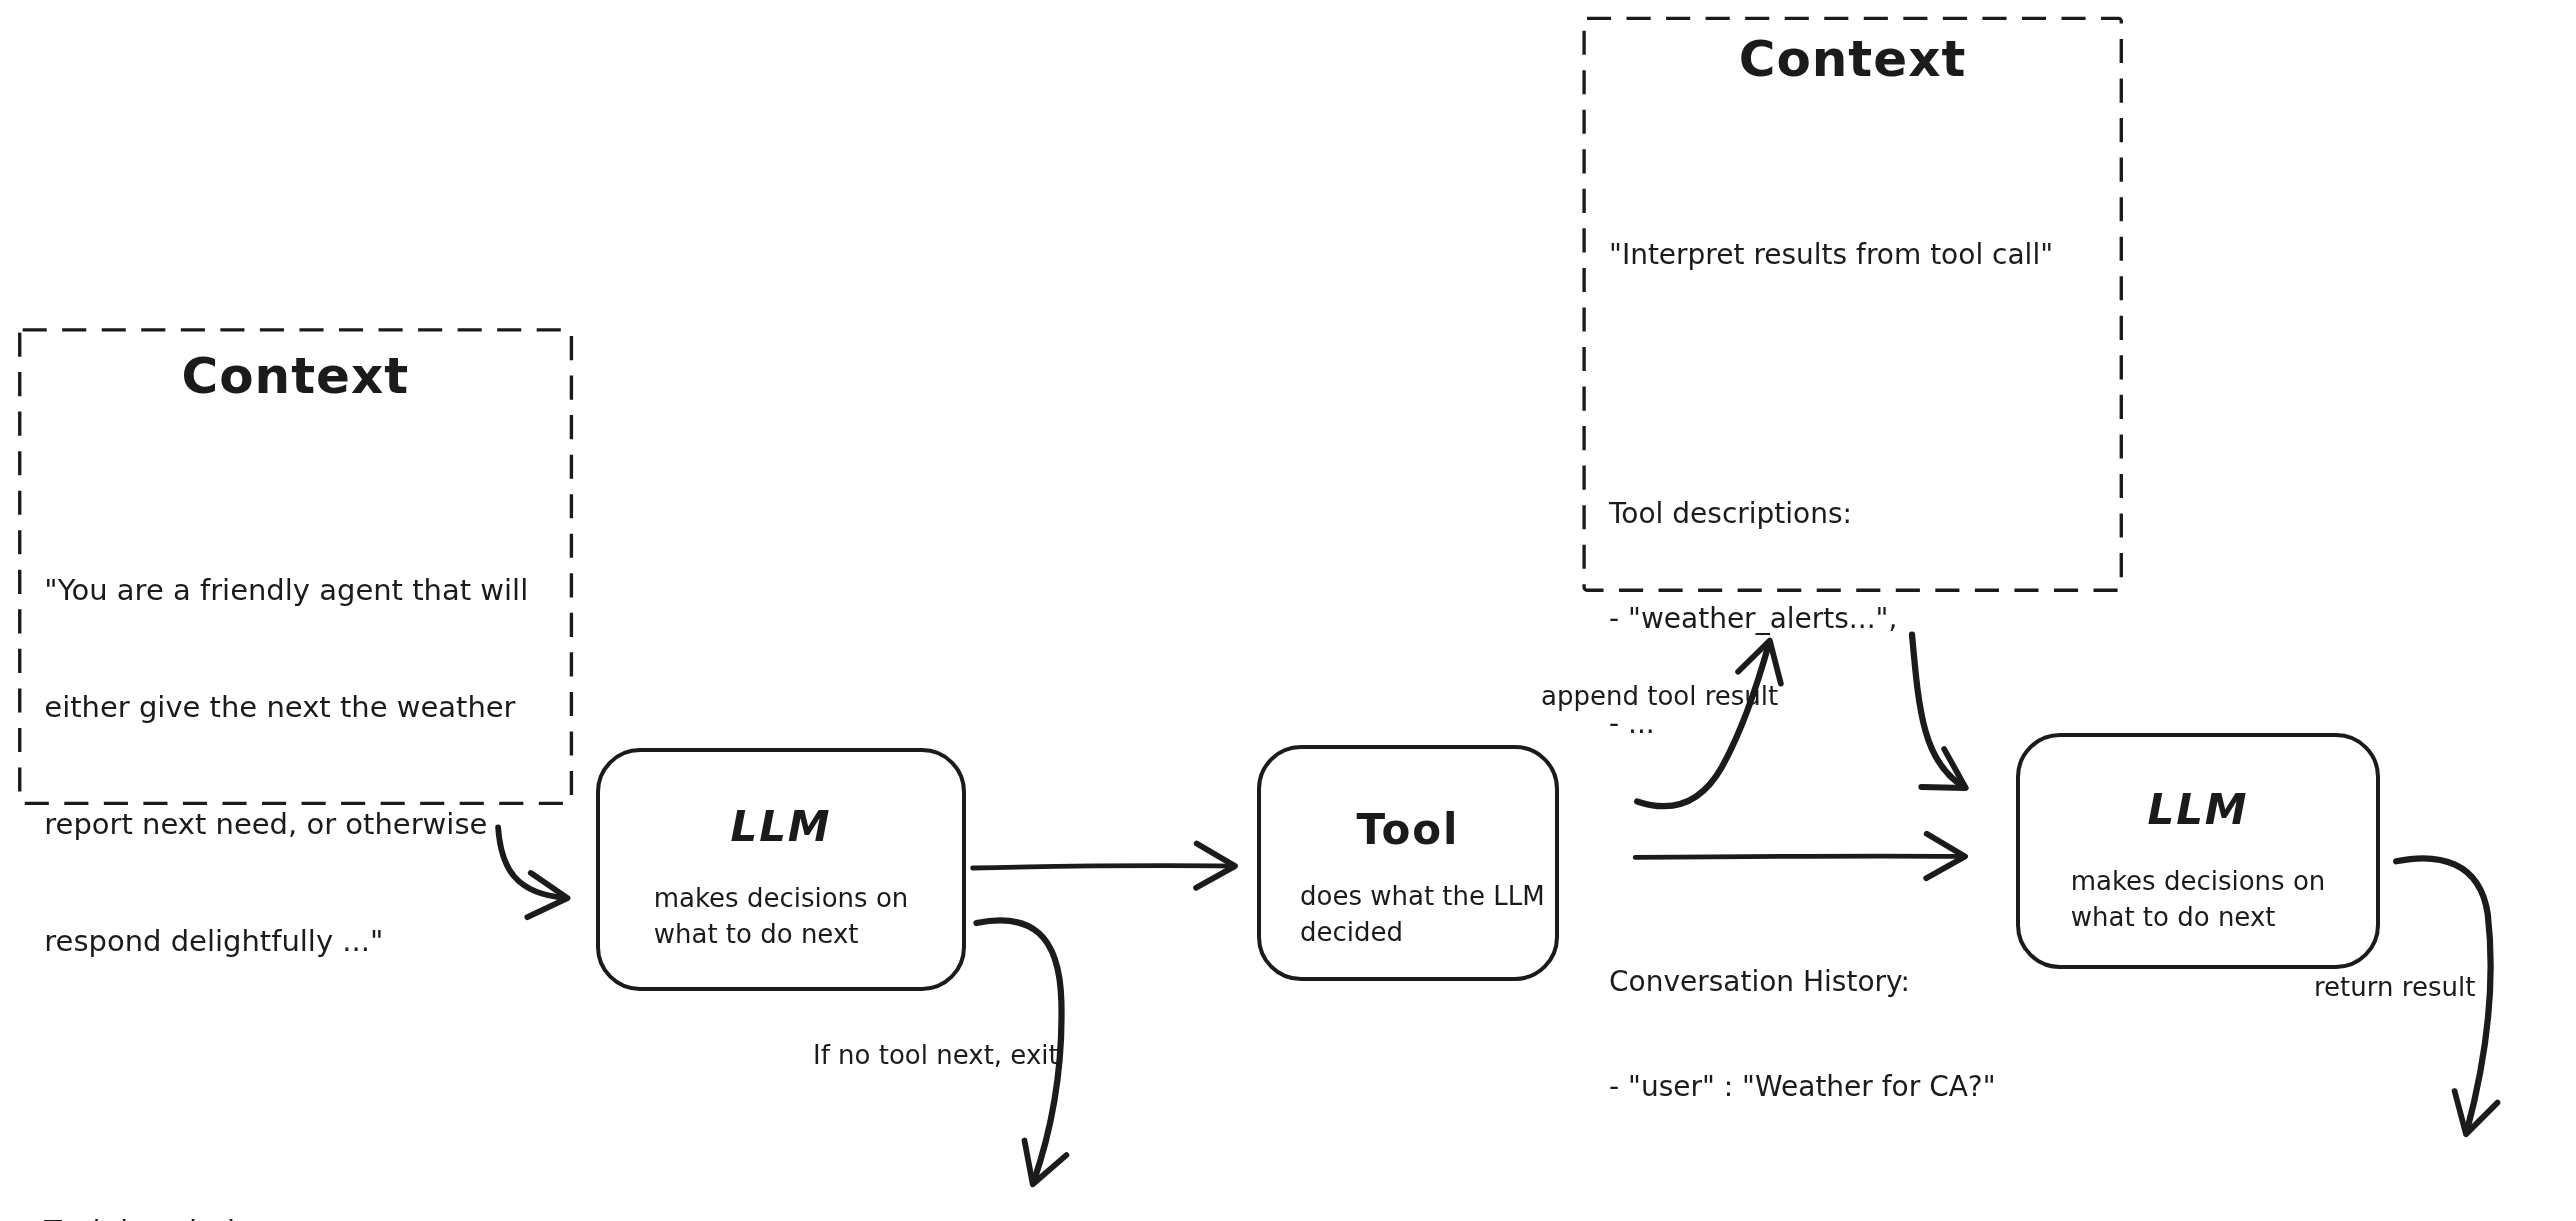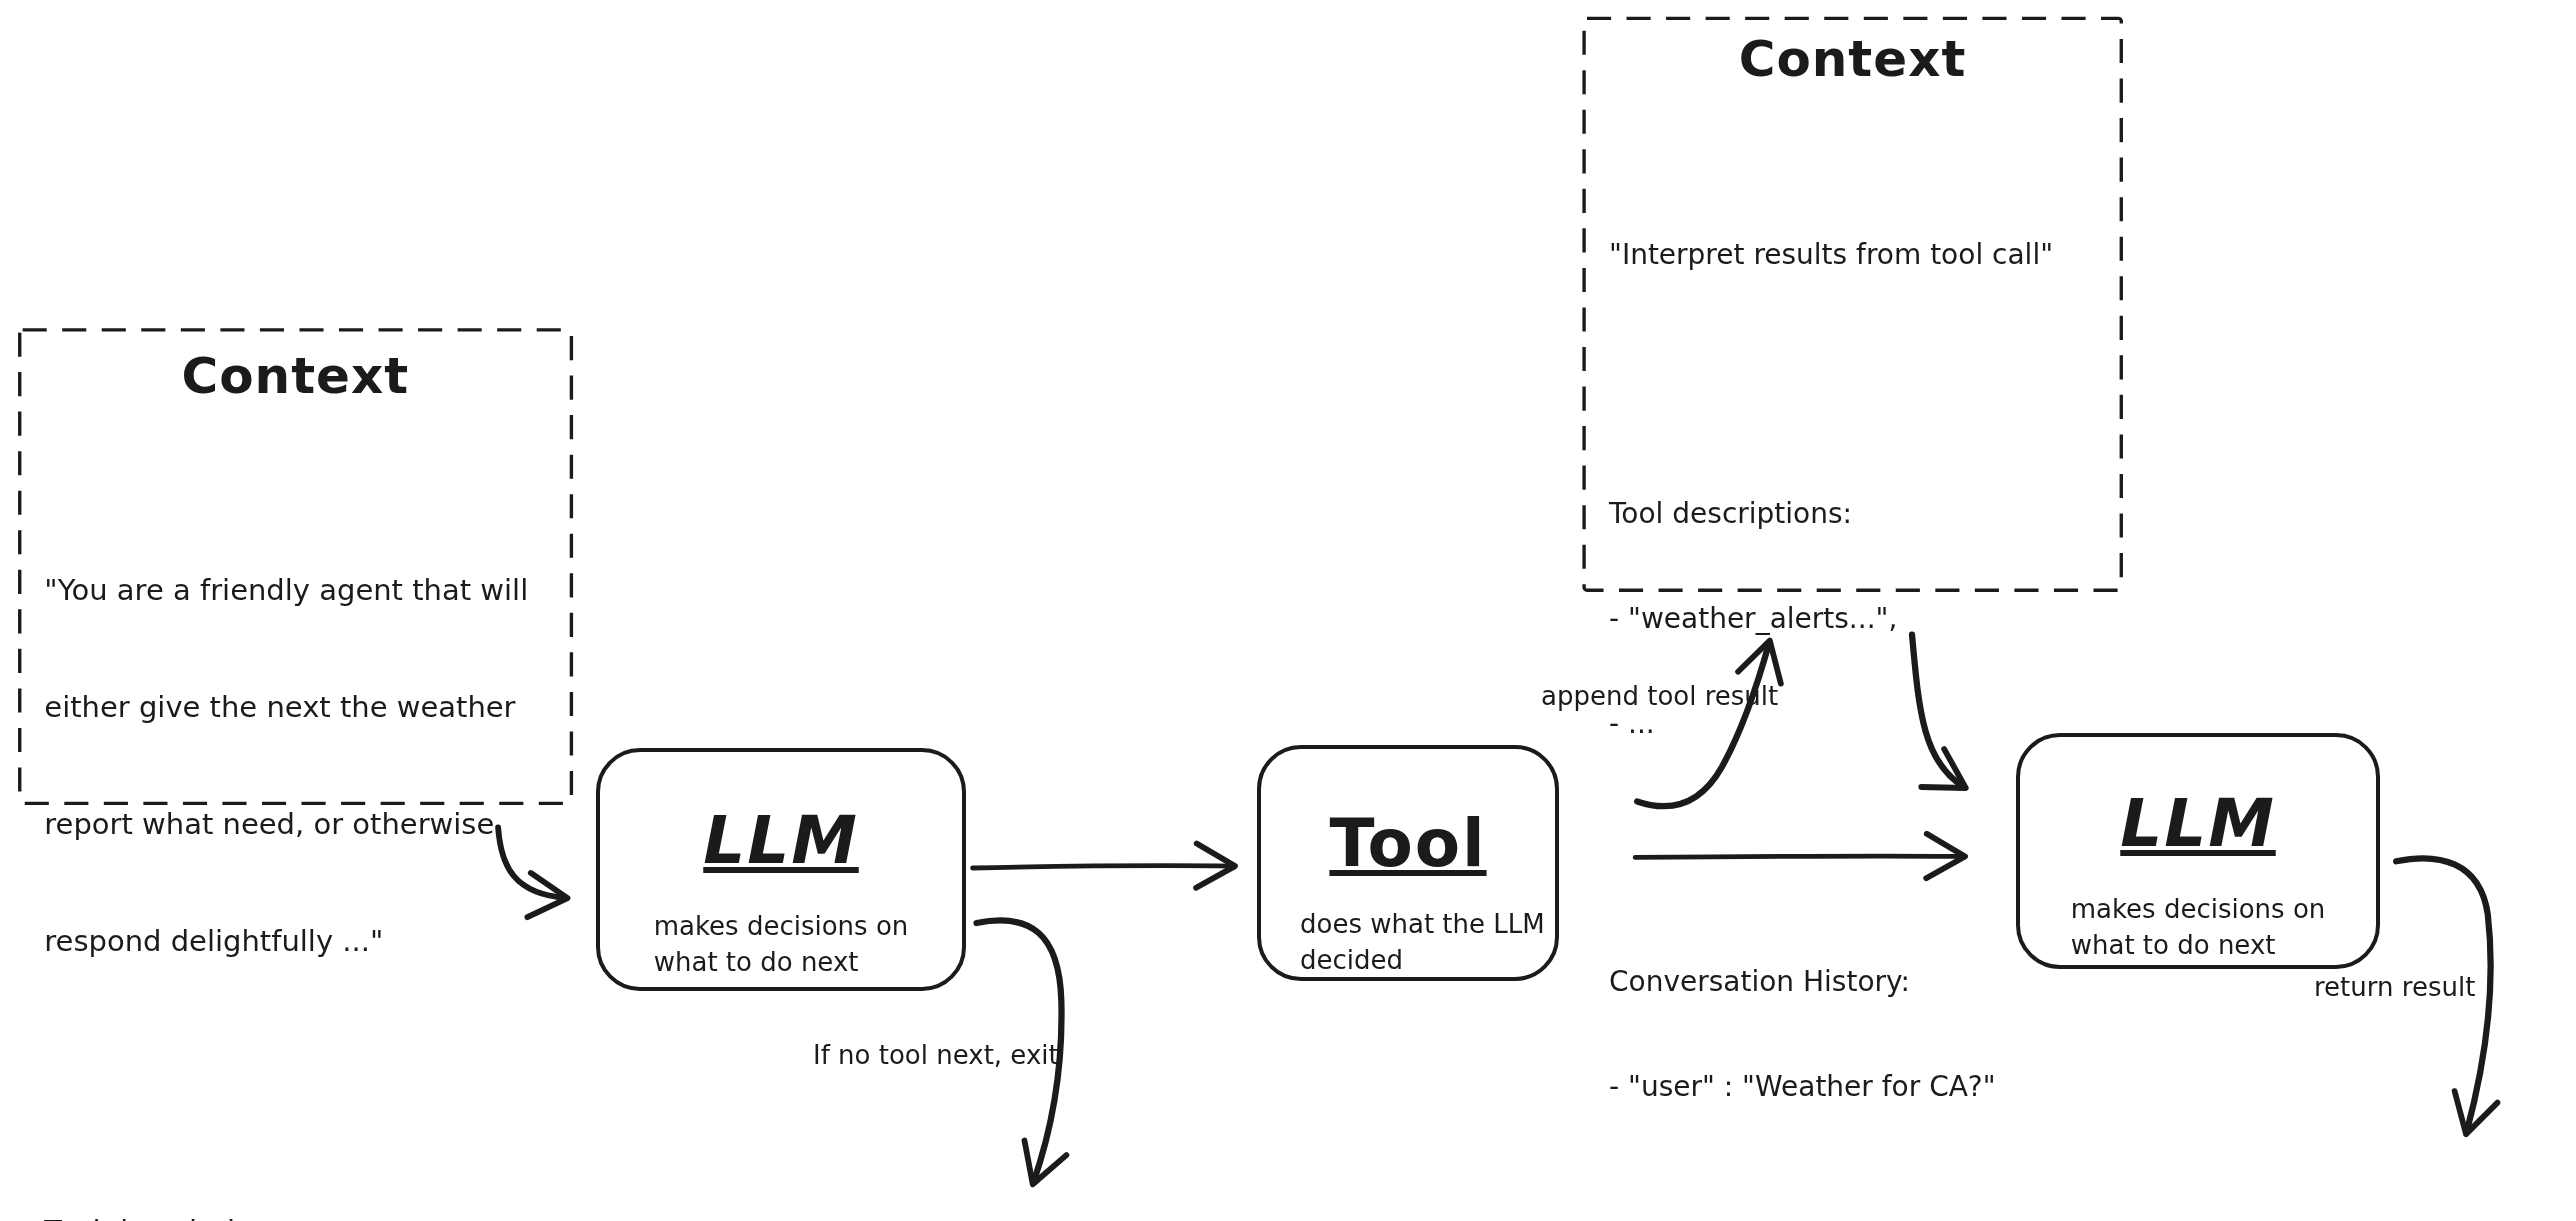--- a/index.html
+++ b/index.html
@@ -25,21 +25,21 @@
   .ctx1 .para{margin-bottom:17.4px;}
   .ctx2 .ctx-title{margin-top:11.6px;margin-bottom:9.6px;}
   .ctx2 .ctx-body{font-size:28px;line-height:35px;}
   .ctx2 .para{margin-bottom:13.5px;}
 
   
   .round-box{
     border:4.8px solid #1b1b1b;border-radius:44px;background:#ffffff;
     display:flex;flex-direction:column;align-items:center;
   }
-  .box-title{font-weight:bold;font-size:66px;letter-spacing:1.9px;text-decoration:underline;}
+  .box-title{font-weight:bold;font-size:42px;letter-spacing:1.9px;}
   .box-title.italic{font-style:italic;}
   .box-desc{
     font-size:26px;line-height:36px;white-space:pre-line;
     text-align:left;margin-top:29px;
   }
   .llm1-box .box-title{margin-top:50px;}
   .tool-box .box-title{margin-top:56px;}
   .llm2-box .box-title{margin-top:48px;}
   .tool-box .box-desc{align-self:flex-start;margin-left:39px;margin-top:24px;}
 
@@ -76,21 +76,21 @@
 
     <path d="M 2484 893 C 2528 884 2571 893 2579 948 C 2589 1035 2572 1118 2557 1174" fill="none" stroke="#1b1b1b" stroke-width="6.5" stroke-linecap="round" marker-end="url(#head)"></path>
   </svg>
 
   <div class="node ctx-box ctx1" style="left:19.3px;top:330px;width:552px;height:474px;">
     <div class="ctx-title">Context</div>
     <div class="ctx-body">
       <div class="para">
         <div>"You are a friendly agent that will</div>
         <div>either give the next the weather</div>
-        <div>report what need, or otherwise</div>
+        <div>report next need, or otherwise</div>
         <div>respond delightfully ..."</div>
       </div>
       <div class="para">
         <div>Tool descriptions:</div>
         
         
       </div>
       
     </div>
   </div>

